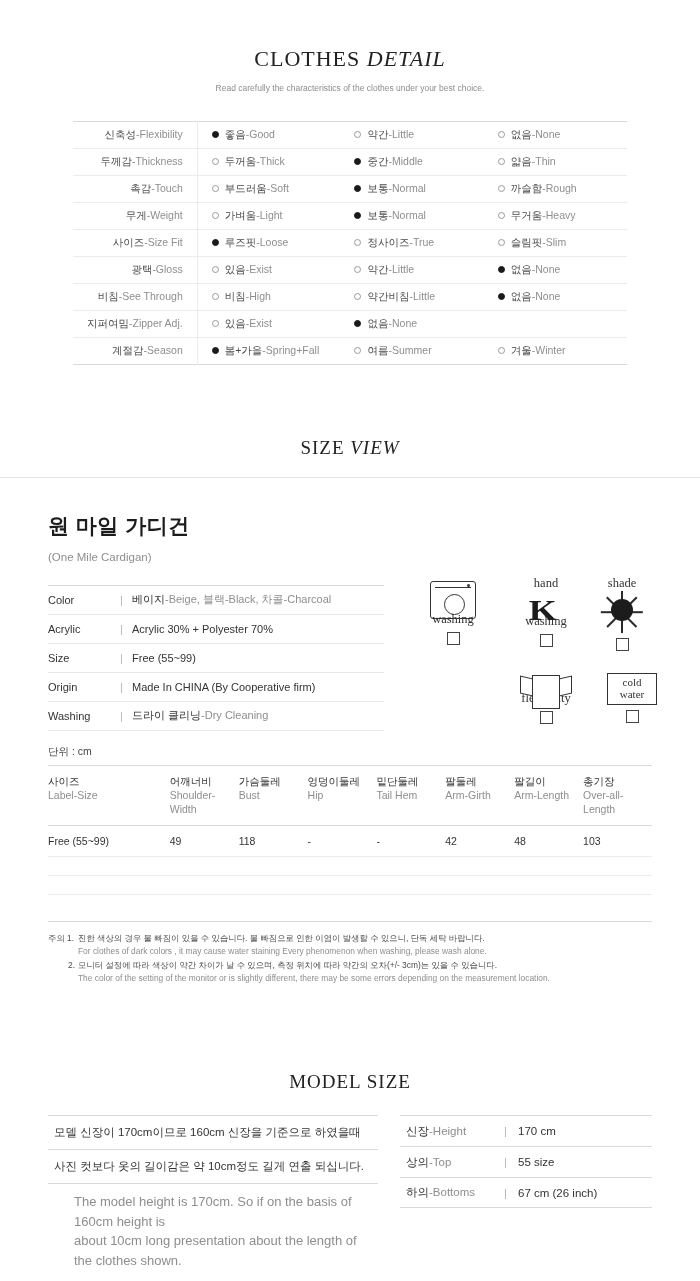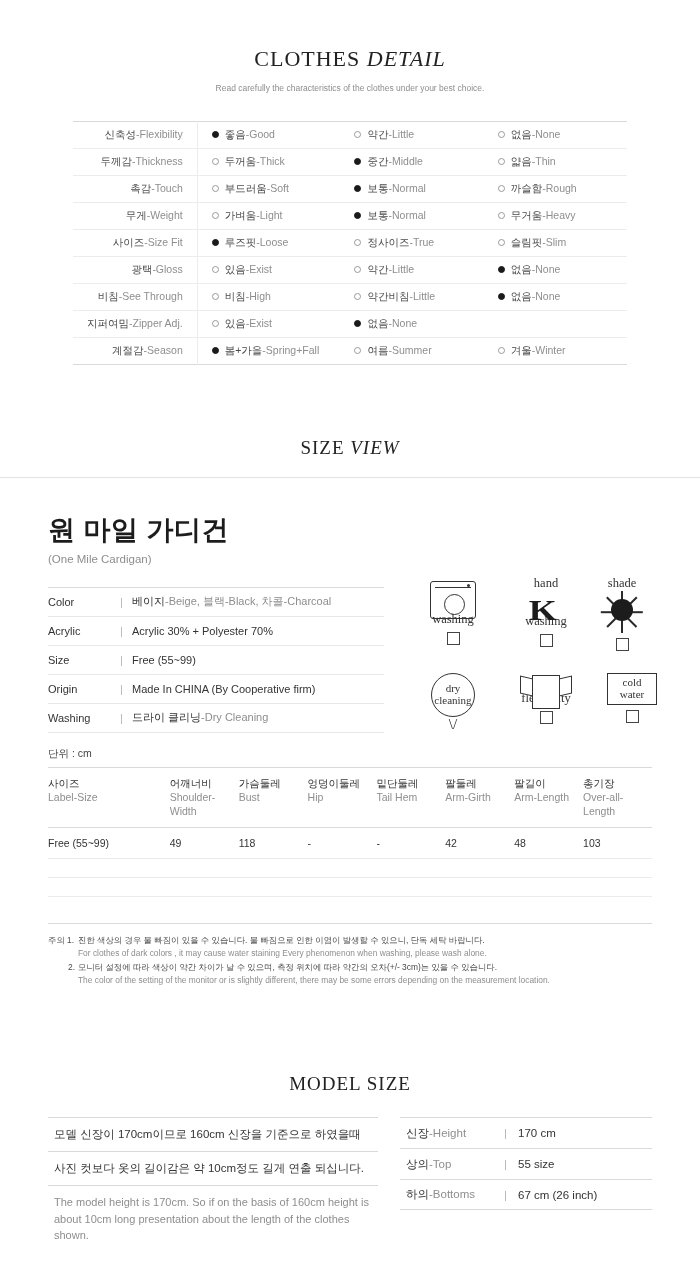--- a/index.html
+++ b/index.html
@@ -87,22 +87,22 @@
     color: #222;
   }
   .sv-title .it { font-style: italic; }
   .hr-full {
     border: none;
     border-top: 1px solid #e3e3e3;
     margin: 18px 0 0 0;
   }
 
   .prod-name {
-    margin: 34px 0 5px 48px;
-    font-size: 27px;
+    margin: 34px 0 11px 48px;
+    font-size: 21px;
     font-weight: bold;
     color: #1c1c1c;
     letter-spacing: 0.5px;
   }
   .prod-name-en {
     margin: 2px 0 0 48px;
     font-size: 11.5px;
     color: #8e8e8e;
   }
 
@@ -297,23 +297,24 @@
     border-top: 1px solid #d9d9d9;
     padding: 9px 6px 9px 6px;
     font-size: 11.5px;
     color: #333;
   }
   .ms-left .line.last {
     border-bottom: 1px solid #d9d9d9;
   }
   .ms-left .en-note {
     padding: 8px 6px 0 6px;
-    font-size: 11px;
+    font-size: 13px;
     line-height: 1.5;
     color: #8e8e8e;
+    margin-left: 20px;
   }
   .ms-right { width: 252px; }
   .ms-right .row {
     display: flex; align-items: center;
     border-top: 1px solid #d9d9d9;
     height: 31px;
     font-size: 11.5px;
     color: #333;
   }
   .ms-right .row.last { border-bottom: 1px solid #d9d9d9; }
@@ -490,29 +491,20 @@
         <div class="sunicon">
           <div class="r"></div>
             <div class="r r2"></div>
             <div class="r r3"></div>
             <div class="r r4"></div>
           <div class="c"></div>
         </div>
         <div class="care-box"></div>
       </div>
 
-      <div class="care-item" style="left:4px; top:100px; width:82px;">
-        <div class="circ">
-          <div>
-            <div>dry</div>
-            <div>cleaning</div>
-          </div>
-        </div>
-        <div class="vglyph">\/</div>
-      </div>
 
       <div class="care-item" style="left:94px; top:98px; width:88px;">
         <div class="shirticon">
           <div class="sl-l"></div>
             <div class="sl-r"></div>
             <div class="body"></div>
         </div>
         <div class="care-cap" style="margin-top:-19px;">flexibility</div>
         <div class="care-box"></div>
       </div>

